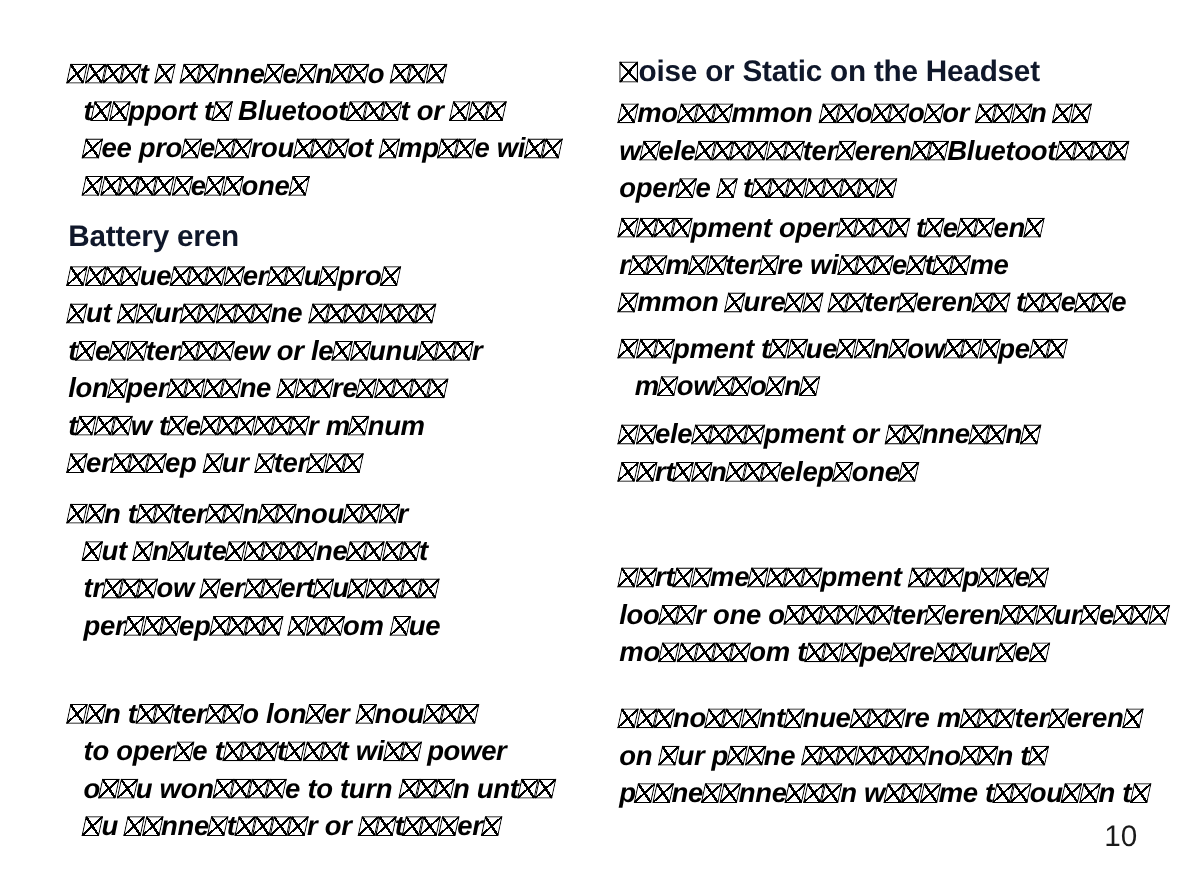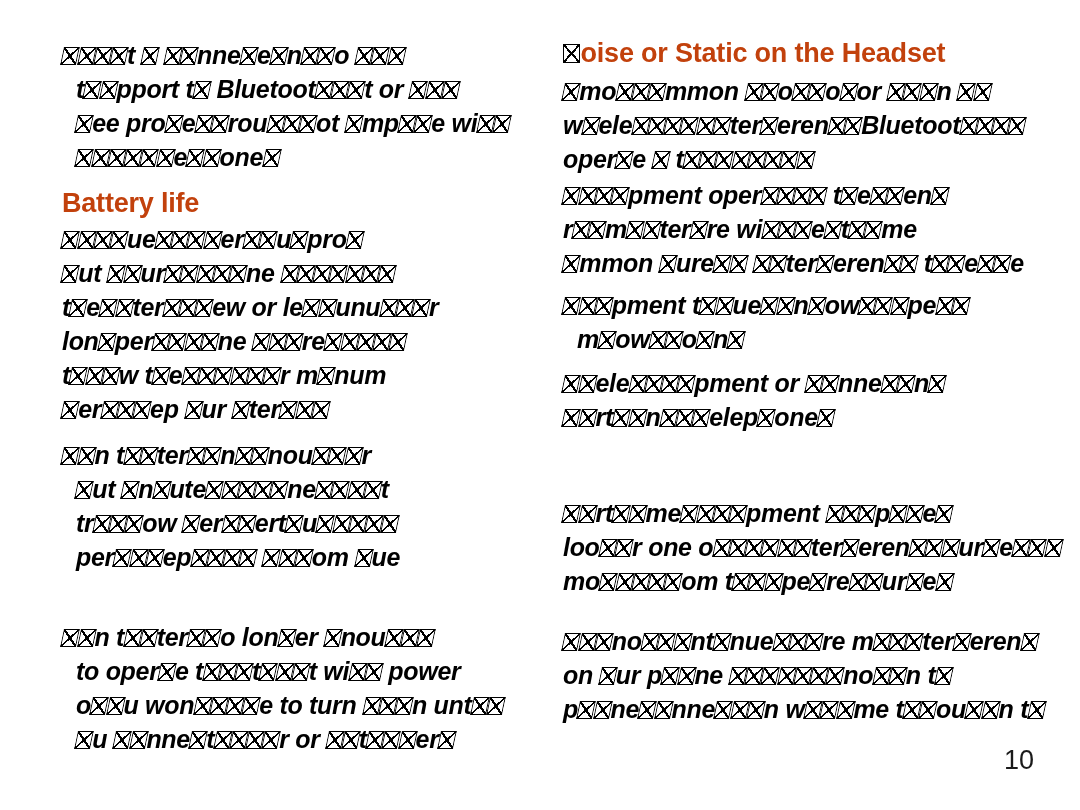--- a/index.html
+++ b/index.html
@@ -18,34 +18,34 @@
   }
 
   .page {
     position: absolute;
     inset: 0;
     background: #ffffff;
   }
 
   .col {
     position: absolute;
-    top: 0;
+    top: 12px;
     height: 629px;
   }
   .col-left  { left: 62px;  width: 400px; }
   .col-right { left: 563px; width: 420px; }
 
   .heading {
     font-family: "Liberation Sans", sans-serif;
     font-weight: bold;
     font-style: normal;
     font-size: 27px;
     line-height: 34px;
     letter-spacing: -0.2px;
-    color: #c2410c;
+    color: #0f172a;
     white-space: nowrap;
   }
 
   .para {
     font-family: "Liberation Sans", sans-serif;
     font-weight: bold;
     font-style: italic;
     font-size: 25px;
     line-height: 34px;
     color: #000000;
@@ -106,21 +106,21 @@
 
 <div class="page">
 
   <div class="col col-left">
       <div class="blk para" style="top: 38px;">
         <span class="ln"><span class="tf"></span><span class="tf"></span><span class="tf"></span><span class="tf"></span>t <span class="tf"></span> <span class="tf"></span><span class="tf"></span>nne<span class="tf"></span>e<span class="tf"></span>n<span class="tf"></span><span class="tf"></span>o <span class="tf"></span><span class="tf"></span><span class="tf"></span></span>
         <span class="ln ind">t<span class="tf"></span><span class="tf"></span>pport t<span class="tf"></span> Bluetoot<span class="tf"></span><span class="tf"></span><span class="tf"></span>t or <span class="tf"></span><span class="tf"></span><span class="tf"></span></span>
         <span class="ln ind"><span class="tf"></span>ee pro<span class="tf"></span>e<span class="tf"></span><span class="tf"></span>rou<span class="tf"></span><span class="tf"></span><span class="tf"></span>ot <span class="tf"></span>mp<span class="tf"></span><span class="tf"></span>e wi<span class="tf"></span><span class="tf"></span></span>
         <span class="ln ind"><span class="tf"></span><span class="tf"></span><span class="tf"></span><span class="tf"></span><span class="tf"></span><span class="tf"></span>e<span class="tf"></span><span class="tf"></span>one<span class="tf"></span></span>
       </div>
-      <div class="blk heading" style="top: 186px;">Battery life</div>
+      <div class="blk heading" style="top: 186px;">Battery eren</div>
       <div class="blk para" style="top: 222px;">
         <span class="ln"><span class="tf"></span><span class="tf"></span><span class="tf"></span><span class="tf"></span>ue<span class="tf"></span><span class="tf"></span><span class="tf"></span><span class="tf"></span>er<span class="tf"></span><span class="tf"></span>u<span class="tf"></span>pro<span class="tf"></span></span>
         <span class="ln"><span class="tf"></span>ut <span class="tf"></span><span class="tf"></span>ur<span class="tf"></span><span class="tf"></span><span class="tf"></span><span class="tf"></span><span class="tf"></span>ne <span class="tf"></span><span class="tf"></span><span class="tf"></span><span class="tf"></span><span class="tf"></span><span class="tf"></span><span class="tf"></span></span>
         <span class="ln">t<span class="tf"></span>e<span class="tf"></span><span class="tf"></span>ter<span class="tf"></span><span class="tf"></span><span class="tf"></span>ew or le<span class="tf"></span><span class="tf"></span>unu<span class="tf"></span><span class="tf"></span><span class="tf"></span>r</span>
         <span class="ln">lon<span class="tf"></span>per<span class="tf"></span><span class="tf"></span><span class="tf"></span><span class="tf"></span>ne <span class="tf"></span><span class="tf"></span><span class="tf"></span>re<span class="tf"></span><span class="tf"></span><span class="tf"></span><span class="tf"></span><span class="tf"></span></span>
         <span class="ln">t<span class="tf"></span><span class="tf"></span><span class="tf"></span>w t<span class="tf"></span>e<span class="tf"></span><span class="tf"></span><span class="tf"></span><span class="tf"></span><span class="tf"></span><span class="tf"></span>r m<span class="tf"></span>num</span>
         <span class="ln"><span class="tf"></span>er<span class="tf"></span><span class="tf"></span><span class="tf"></span>ep <span class="tf"></span>ur <span class="tf"></span>ter<span class="tf"></span><span class="tf"></span><span class="tf"></span></span>
       </div>
       <div class="blk para" style="top: 438px; font-style: italic;">
         <span class="ln"><span class="tf"></span><span class="tf"></span>n t<span class="tf"></span><span class="tf"></span>ter<span class="tf"></span><span class="tf"></span>n<span class="tf"></span><span class="tf"></span>nou<span class="tf"></span><span class="tf"></span><span class="tf"></span>r</span>

